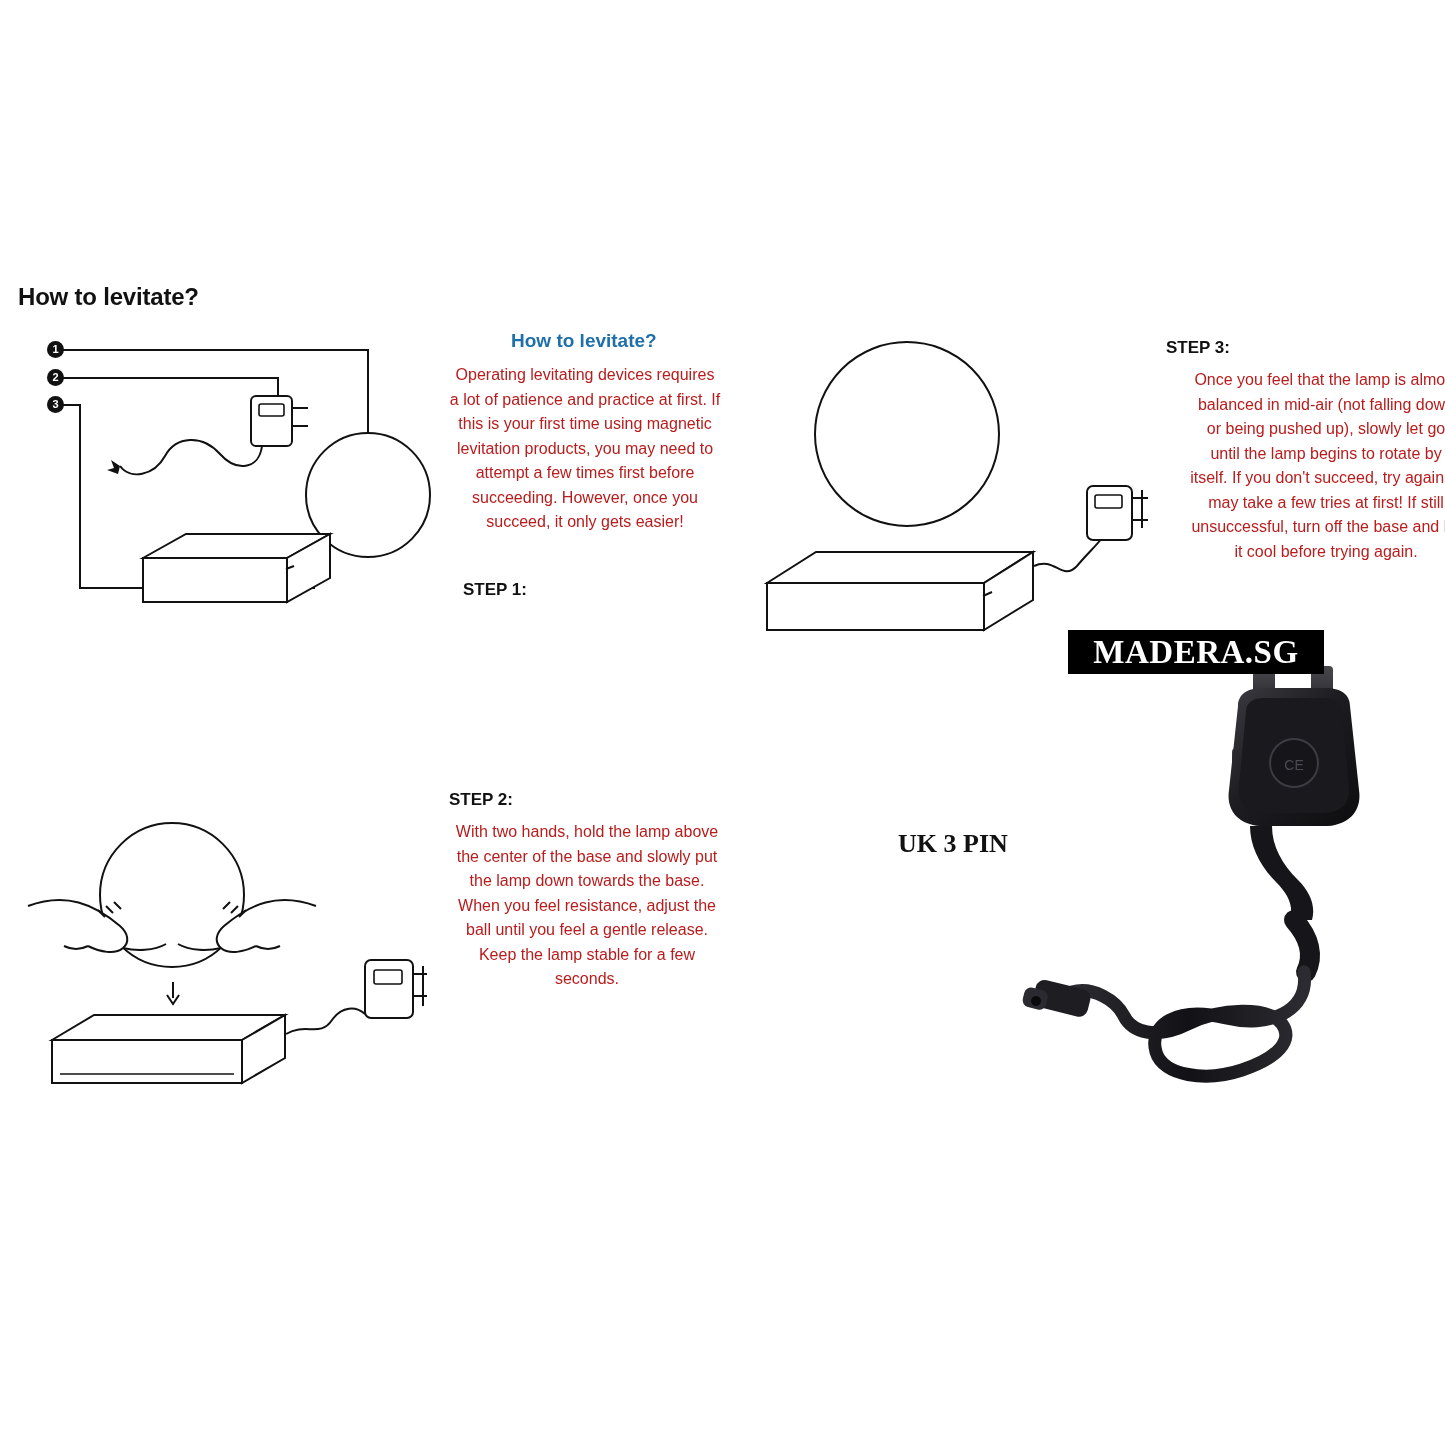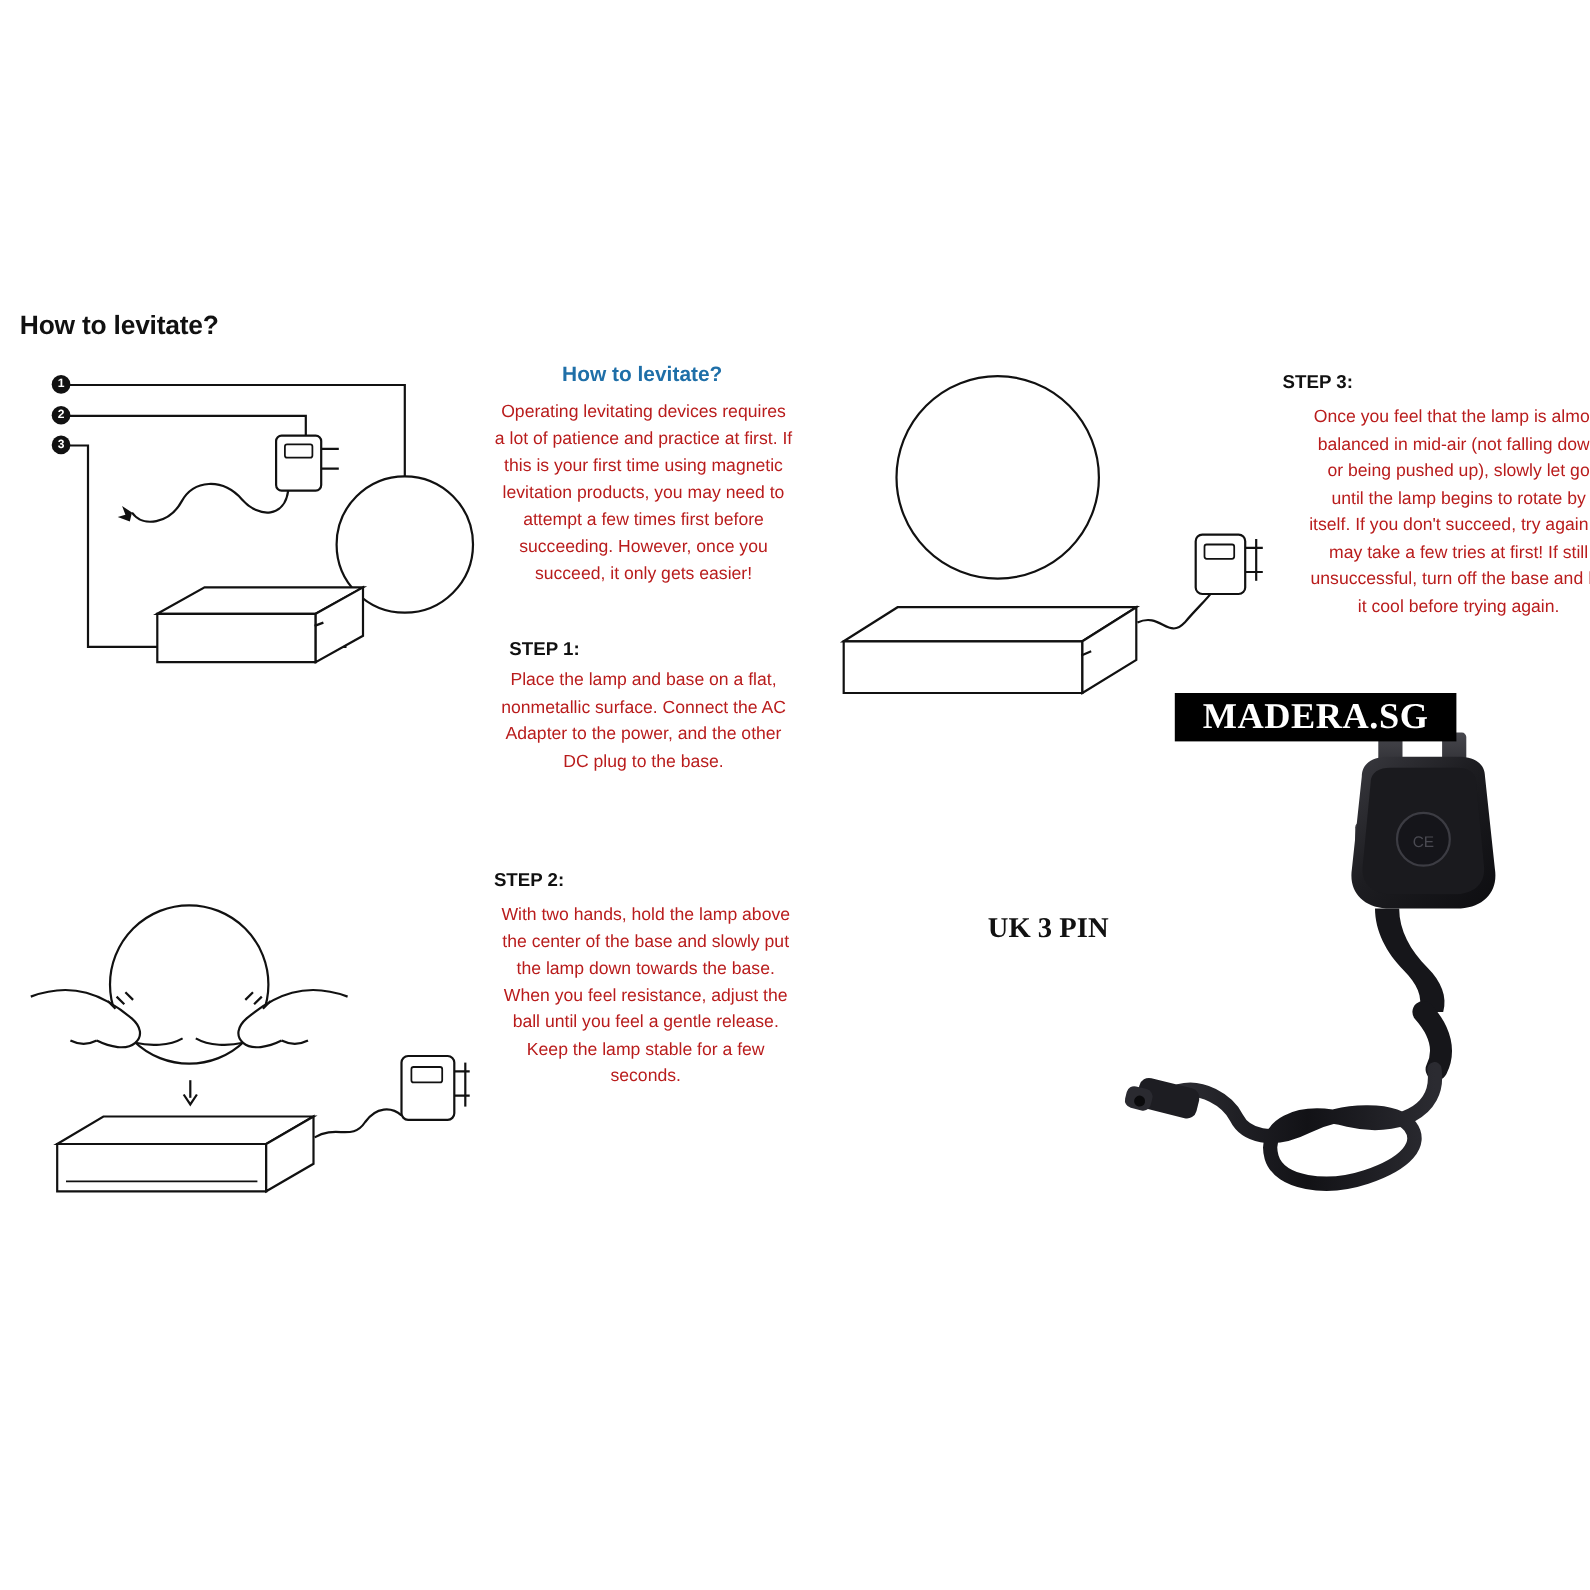--- a/index.html
+++ b/index.html
@@ -253,21 +253,20 @@
   <div id="watermark">MADERA.SG</div>
 
   <div id="adapter-caption">
     <div>UK 3 PIN</div>
   </div>
 
   <div id="intro-heading">How to levitate?</div>
   <div class="body-text" id="intro-text">Operating levitating devices requires a lot of patience and practice at first. If this is your first time using magnetic levitation products, you may need to attempt a few times first before succeeding. However, once you succeed, it only gets easier!</div>
 
   <div class="step-label" id="step1-label">STEP 1:</div>
-  <div class="body-text" id="step1-text">Place the lamp and base on a flat, nonmetallic surface. Connect the AC Adapter to the power, and the other DC plug to the base.</div>
 
   <div class="step-label" id="step2-label">STEP 2:</div>
   <div class="body-text" id="step2-text">With two hands, hold the lamp above the center of the base and slowly put the lamp down towards the base. When you feel resistance, adjust the ball until you feel a gentle release. Keep the lamp stable for a few seconds.</div>
 
   <div class="step-label" id="step3-label">STEP 3:</div>
   <div class="body-text" id="step3-text">Once you feel that the lamp is almost balanced in mid-air (not falling down or being pushed up), slowly let go until the lamp begins to rotate by itself. If you don't succeed, try again. It may take a few tries at first! If still unsuccessful, turn off the base and let it cool before trying again.</div>
 
 </div>
 
 </body></html>

